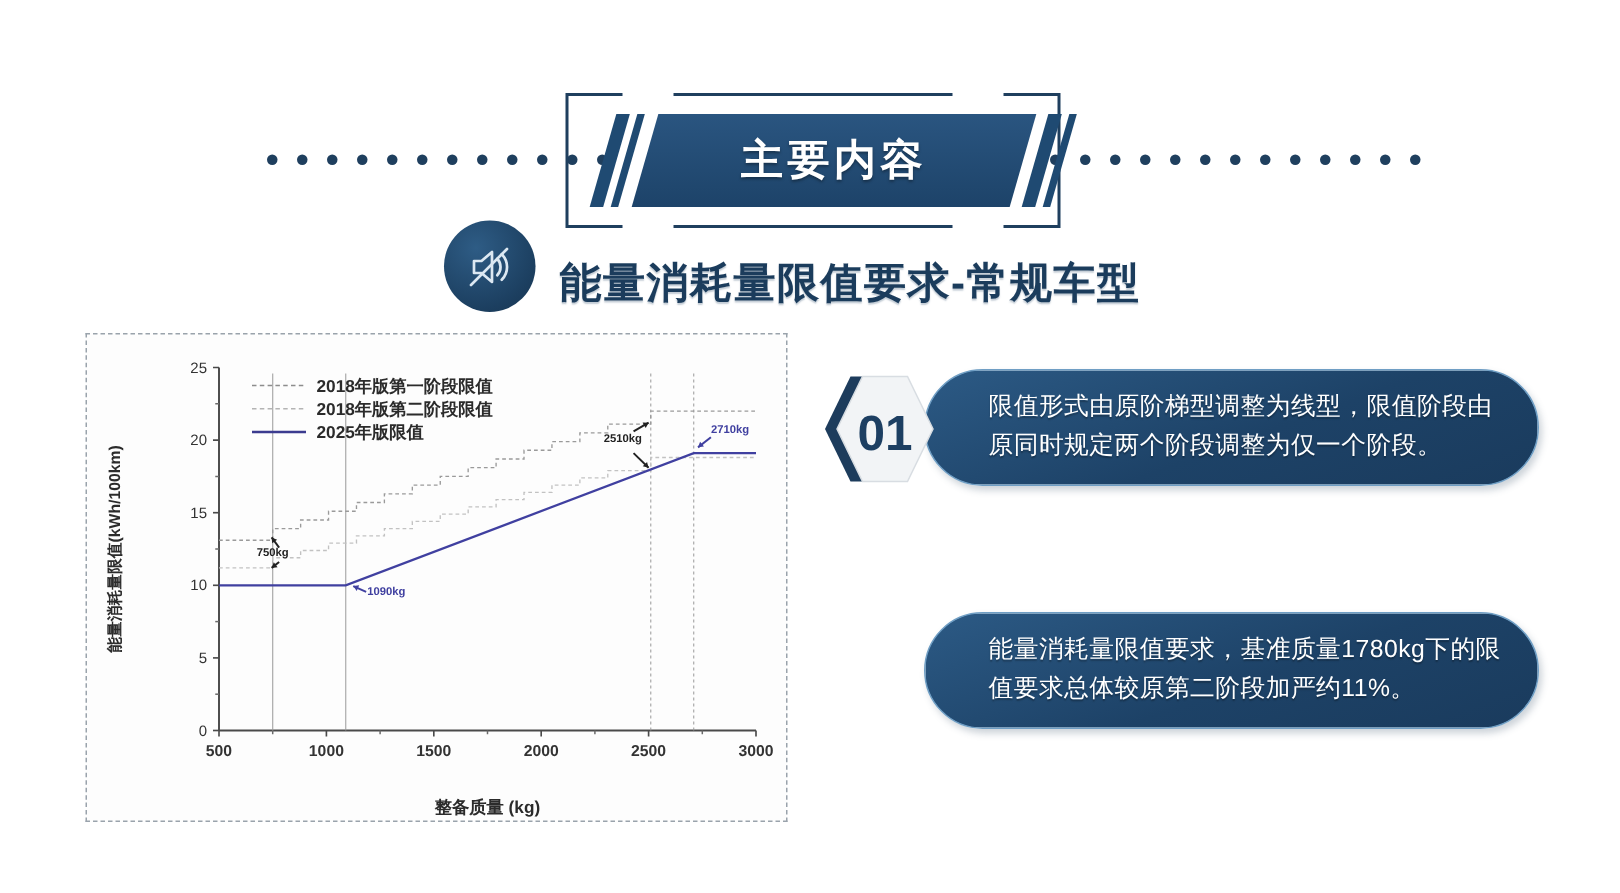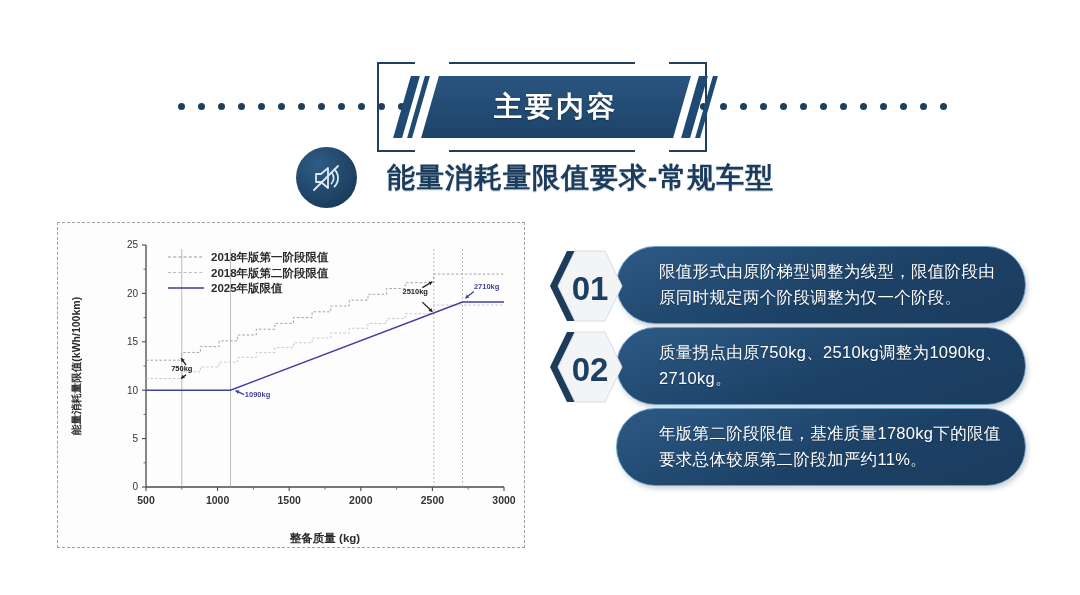--- a/index.html
+++ b/index.html
@@ -92,22 +92,22 @@
     letter-spacing: 3px;
     z-index: 6;
     text-shadow: 0 1px 2px rgba(0,0,0,.35);
   }
 
   
   .section-head {
     position: absolute;
     left: 296px; top: 147px;
     display: flex;
-    align-items: center;
-    gap: 30px;
+    align-items: flex-end;
+    gap: 16px;
   }
   .head-icon {
     width: 61px; height: 61px;
     border-radius: 50%;
     background: radial-gradient(circle at 35% 30%, #2e5c85 0%, #1c3f60 70%, #17344f 100%);
     display: flex; align-items: center; justify-content: center;
     flex: 0 0 auto;
   }
   .head-icon svg { display: block; }
   .head-title {
@@ -308,31 +308,21 @@
         <polygon points="27,3 57,3 74,38 57,73 27,73 10,38" fill="#f2f4f6" stroke="#d8dde2" stroke-width="1"></polygon>
         <text x="42" y="52" font-family="Liberation Sans, sans-serif" font-size="33" font-weight="bold" fill="#1d3f62" text-anchor="middle">01</text>
       </svg>
     </div>
     <div class="pill">
       <span class="pill-text">限值形式由原阶梯型调整为线型，限值阶段由原同时规定两个阶段调整为仅一个阶段。</span>
     </div>
   </div>
 
   <div class="bullet">
-    <div class="hex-wrap">
-      <svg width="82" height="76" viewBox="0 0 82 76">
-        <polygon points="19,3 49,3 66,38 49,73 19,73 2,38" fill="#1d3c5c"></polygon>
-        <polygon points="27,3 57,3 74,38 57,73 27,73 10,38" fill="#f2f4f6" stroke="#d8dde2" stroke-width="1"></polygon>
-        <text x="42" y="52" font-family="Liberation Sans, sans-serif" font-size="33" font-weight="bold" fill="#1d3f62" text-anchor="middle">02</text>
-      </svg>
-    </div>
-    <div class="pill">
-      <span class="pill-text">质量拐点由原750kg、2510kg调整为1090kg、2710kg。</span>
-    </div>
   </div>
 
   <div class="bullet">
     <div class="pill">
-      <span class="pill-text">年版第二阶段限值，基准质量1780kg下的限值要求总体较原第二阶段加严约11%。</span>
+      <span class="pill-text">能量消耗量限值要求，基准质量1780kg下的限值要求总体较原第二阶段加严约11%。</span>
     </div>
   </div>
 
 </div>
 
 </body></html>

